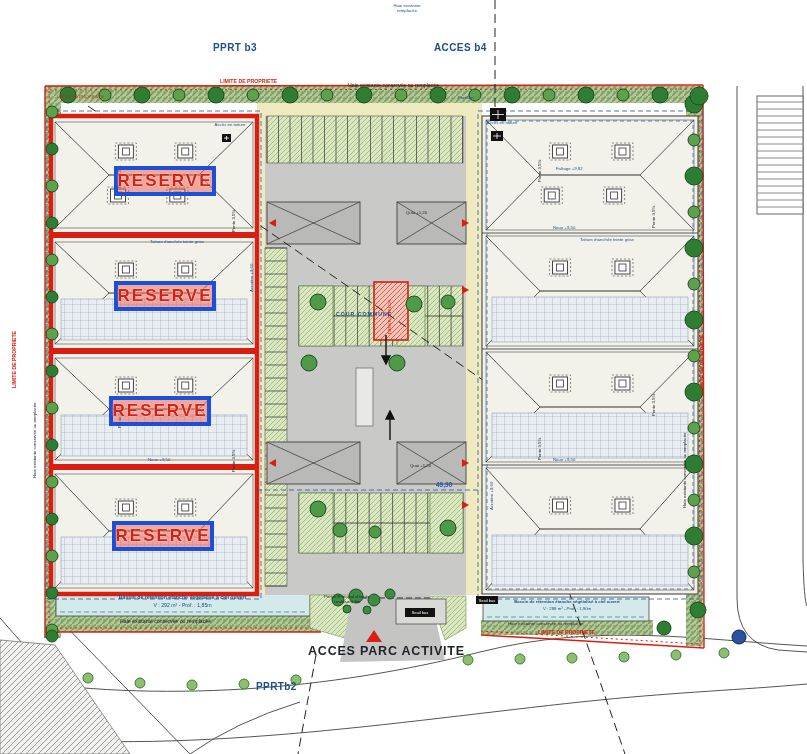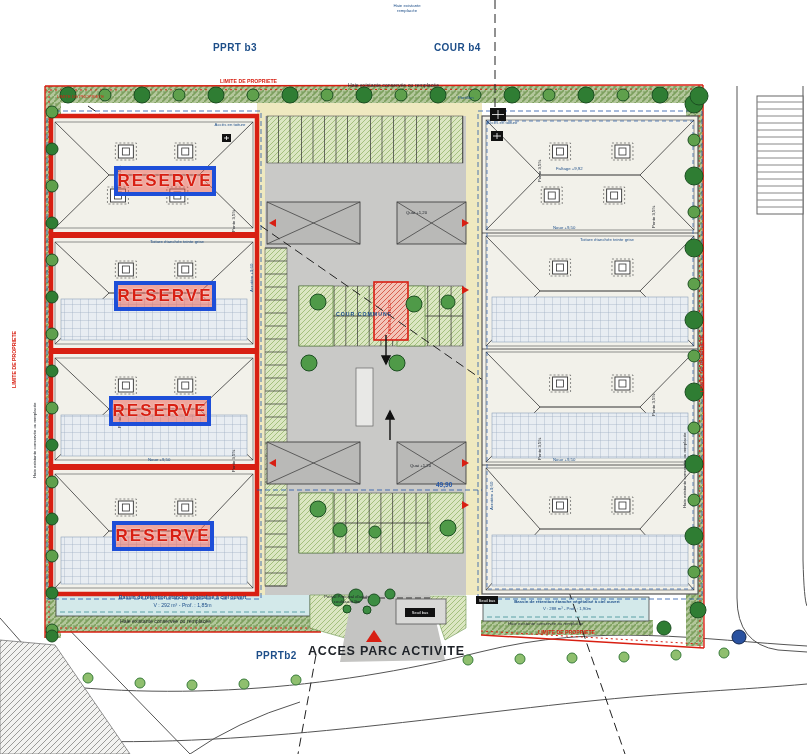--- a/index.html
+++ b/index.html
@@ -464,22 +464,22 @@
         <circle cx="572" cy="658" r="5" fill="#8fbf6e" stroke="#3a7d3c" stroke-width="1"></circle>
         <circle cx="624" cy="657" r="5" fill="#8fbf6e" stroke="#3a7d3c" stroke-width="1"></circle>
         <circle cx="676" cy="655" r="5" fill="#8fbf6e" stroke="#3a7d3c" stroke-width="1"></circle>
         <circle cx="724" cy="653" r="5" fill="#8fbf6e" stroke="#3a7d3c" stroke-width="1"></circle>
       </g>
       <circle cx="739" cy="637" r="7" fill="#2a52a0" stroke="#12264d" stroke-width="1"></circle>
     </svg>
 
   <div class="lbl b f4 c" style="left:383px;top:4px;width:48px;">Haie existante remplacée</div>
   <div class="lbl b f11" style="left:213px;top:42px;">PPRT b3</div>
-  <div class="lbl b f11" style="left:434px;top:42px;">COUR b4</div>
-  <div class="lbl b f11" style="left:256px;top:650px;">PPRTb2</div>
+  <div class="lbl b f11" style="left:434px;top:42px;">ACCES b4</div>
+  <div class="lbl b f11" style="left:256px;top:681px;">PPRTb2</div>
 
   <div class="lbl r f5 bold" style="left:220px;top:79px;">LIMITE DE PROPRIETE</div>
   <div class="lbl r f4" style="left:57px;top:95px;">LIMITE DE PROPRIETE</div>
   <div class="lbl d f5" style="left:348px;top:83px;">Haie existante conservée ou remplacée</div>
   <div class="lbl r f5 v bold" style="left:12px;top:388px;">LIMITE DE PROPRIETE</div>
   <div class="lbl d f4 v" style="left:33px;top:478px;">Haie existante conservée ou remplacée</div>
   <div class="lbl r f5 v bold" style="left:700px;top:392px;">LIMITE DE PROPRIETE</div>
   <div class="lbl d f4 v" style="left:683px;top:508px;">Haie existante conservée ou remplacée</div>
   <div class="lbl d f5" style="left:120px;top:619px;width:140px;" class2="c">Haie existante conservée ou remplacée</div>
   <div class="lbl d f4" style="left:508px;top:622px;">Haie existante conservée ou remplacée</div>

